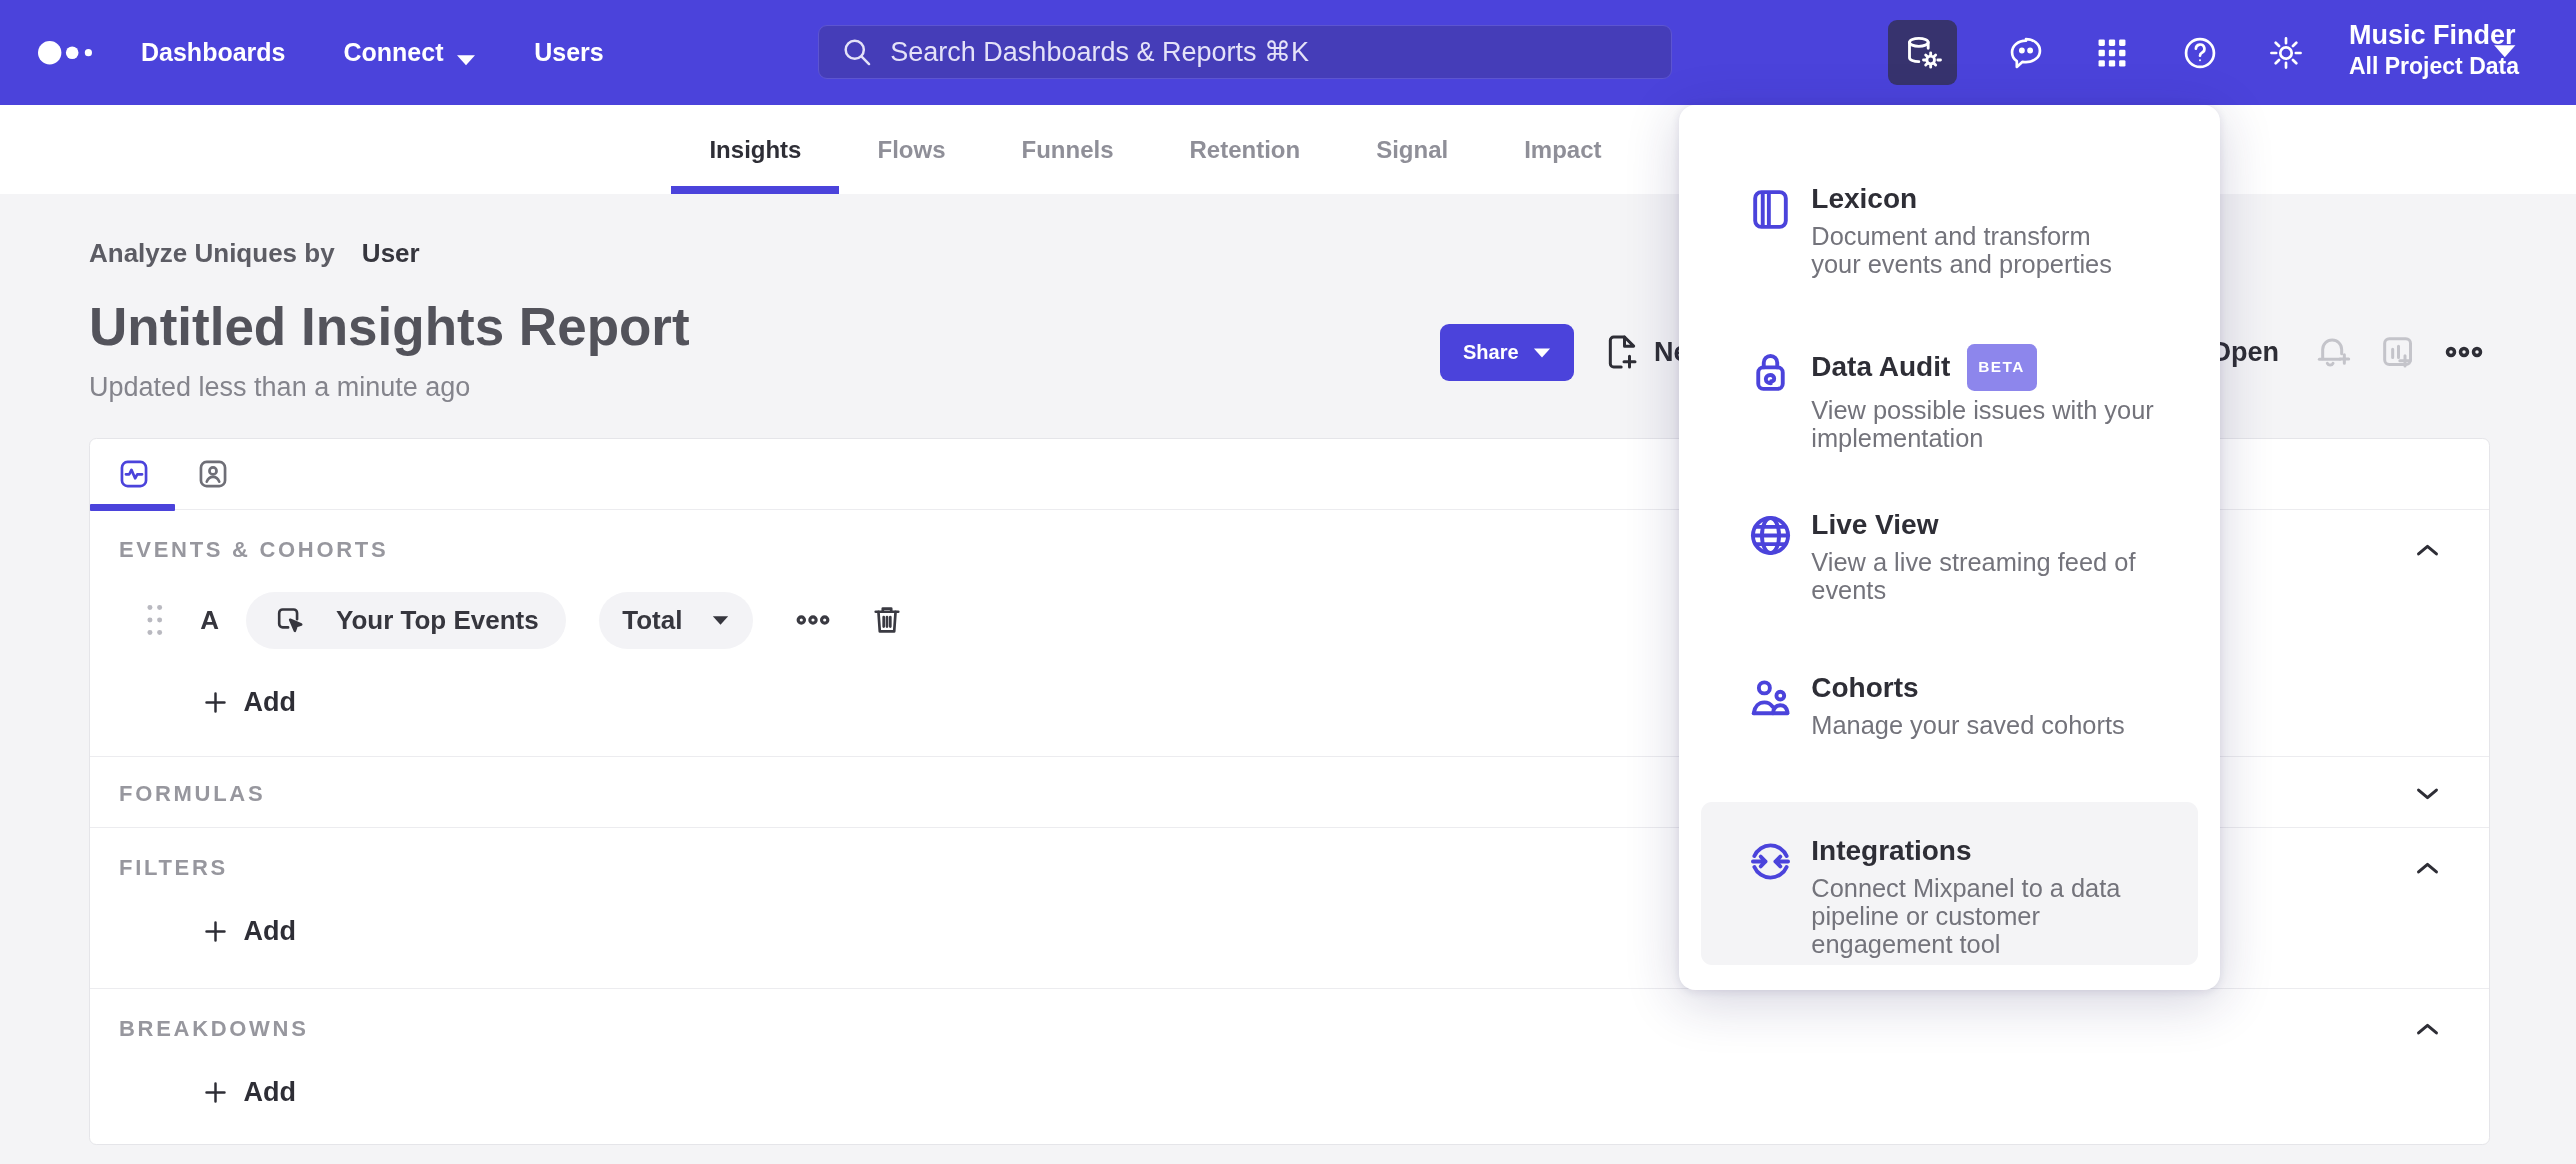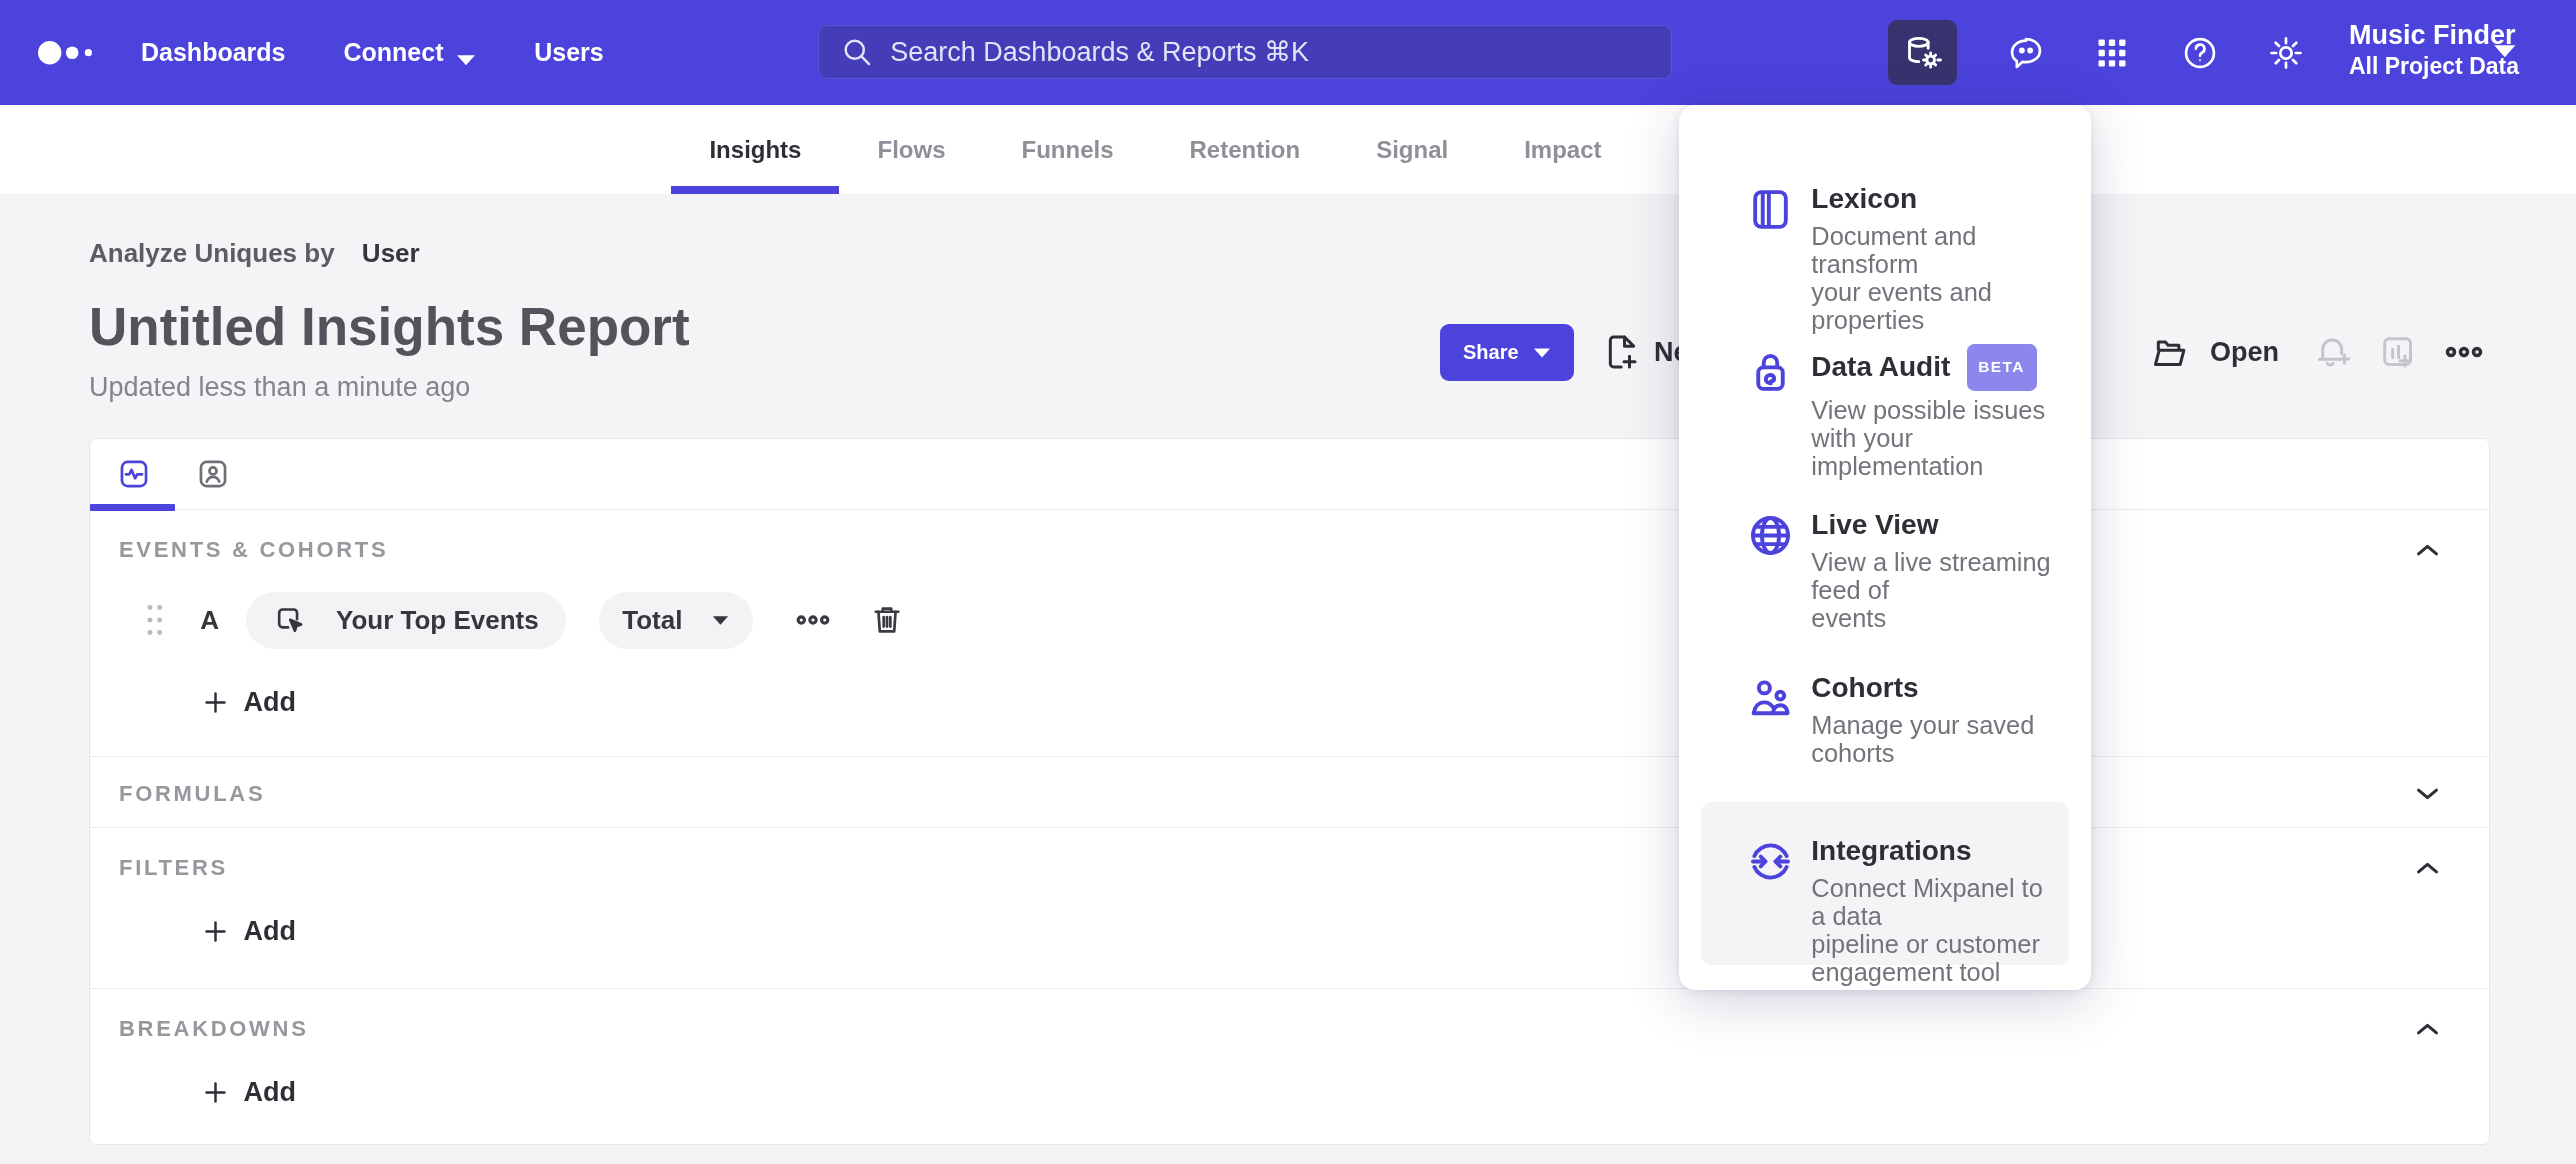--- a/index.html
+++ b/index.html
@@ -68,21 +68,21 @@
   .pill-agg svg { width:17px; height:11px; }
   .row-ic { width:36px; height:36px; color:#3A3A42; cursor:pointer; }
   .row-ic.dots { margin-left:42px; }
   .row-ic.trash { margin-left:38px; }
   .add-btn { display:inline-flex; align-items:center; gap:14.5px; font-size:27px; font-weight:600; color:#2E2E36; cursor:pointer; margin-left:83px; }
   .add-btn svg { width:27px; height:27px; }
   .add-events { margin-top:38px; }
   .add-inner { margin-top:31px; }
 
   
-  .menu { position:absolute; left:1679px; top:105px; width:412px; height:885px; background:#fff; border-radius:16.3px; box-shadow:0 11px 54px rgba(35,32,90,.20), 0 1.8px 9px rgba(35,32,90,.10); z-index:40; padding-top:45px; }
+  .menu { position:absolute; left:1679px; top:105px; width:541px; height:885px; background:#fff; border-radius:16.3px; box-shadow:0 11px 54px rgba(35,32,90,.20), 0 1.8px 9px rgba(35,32,90,.10); z-index:40; padding-top:45px; }
   .menu-item { display:flex; gap:16.3px; margin:0 22px; padding:31px 18px 0 45px; height:163px; border-radius:11px; cursor:pointer; }
   .menu-item.highlighted { background:#F4F4F6; }
   .menu-ic { flex:0 0 49px; width:49px; height:49px; color:#4B43DB; margin-top:3.6px; }
   .menu-title { font-size:28px; font-weight:700; color:#2E2E36; line-height:36px; display:flex; align-items:center; gap:16.3px; }
   .menu-desc { font-size:25.4px; color:#73737B; line-height:28px; margin-top:5.4px; white-space:pre-line; }
   .beta-badge { display:inline-block; background:#8D86EC; color:#fff; font-size:15.4px; font-weight:700; letter-spacing:1.4px; padding:5.4px 11.8px; border-radius:7.3px; }
 </style>
 </head>
 <body>
 

